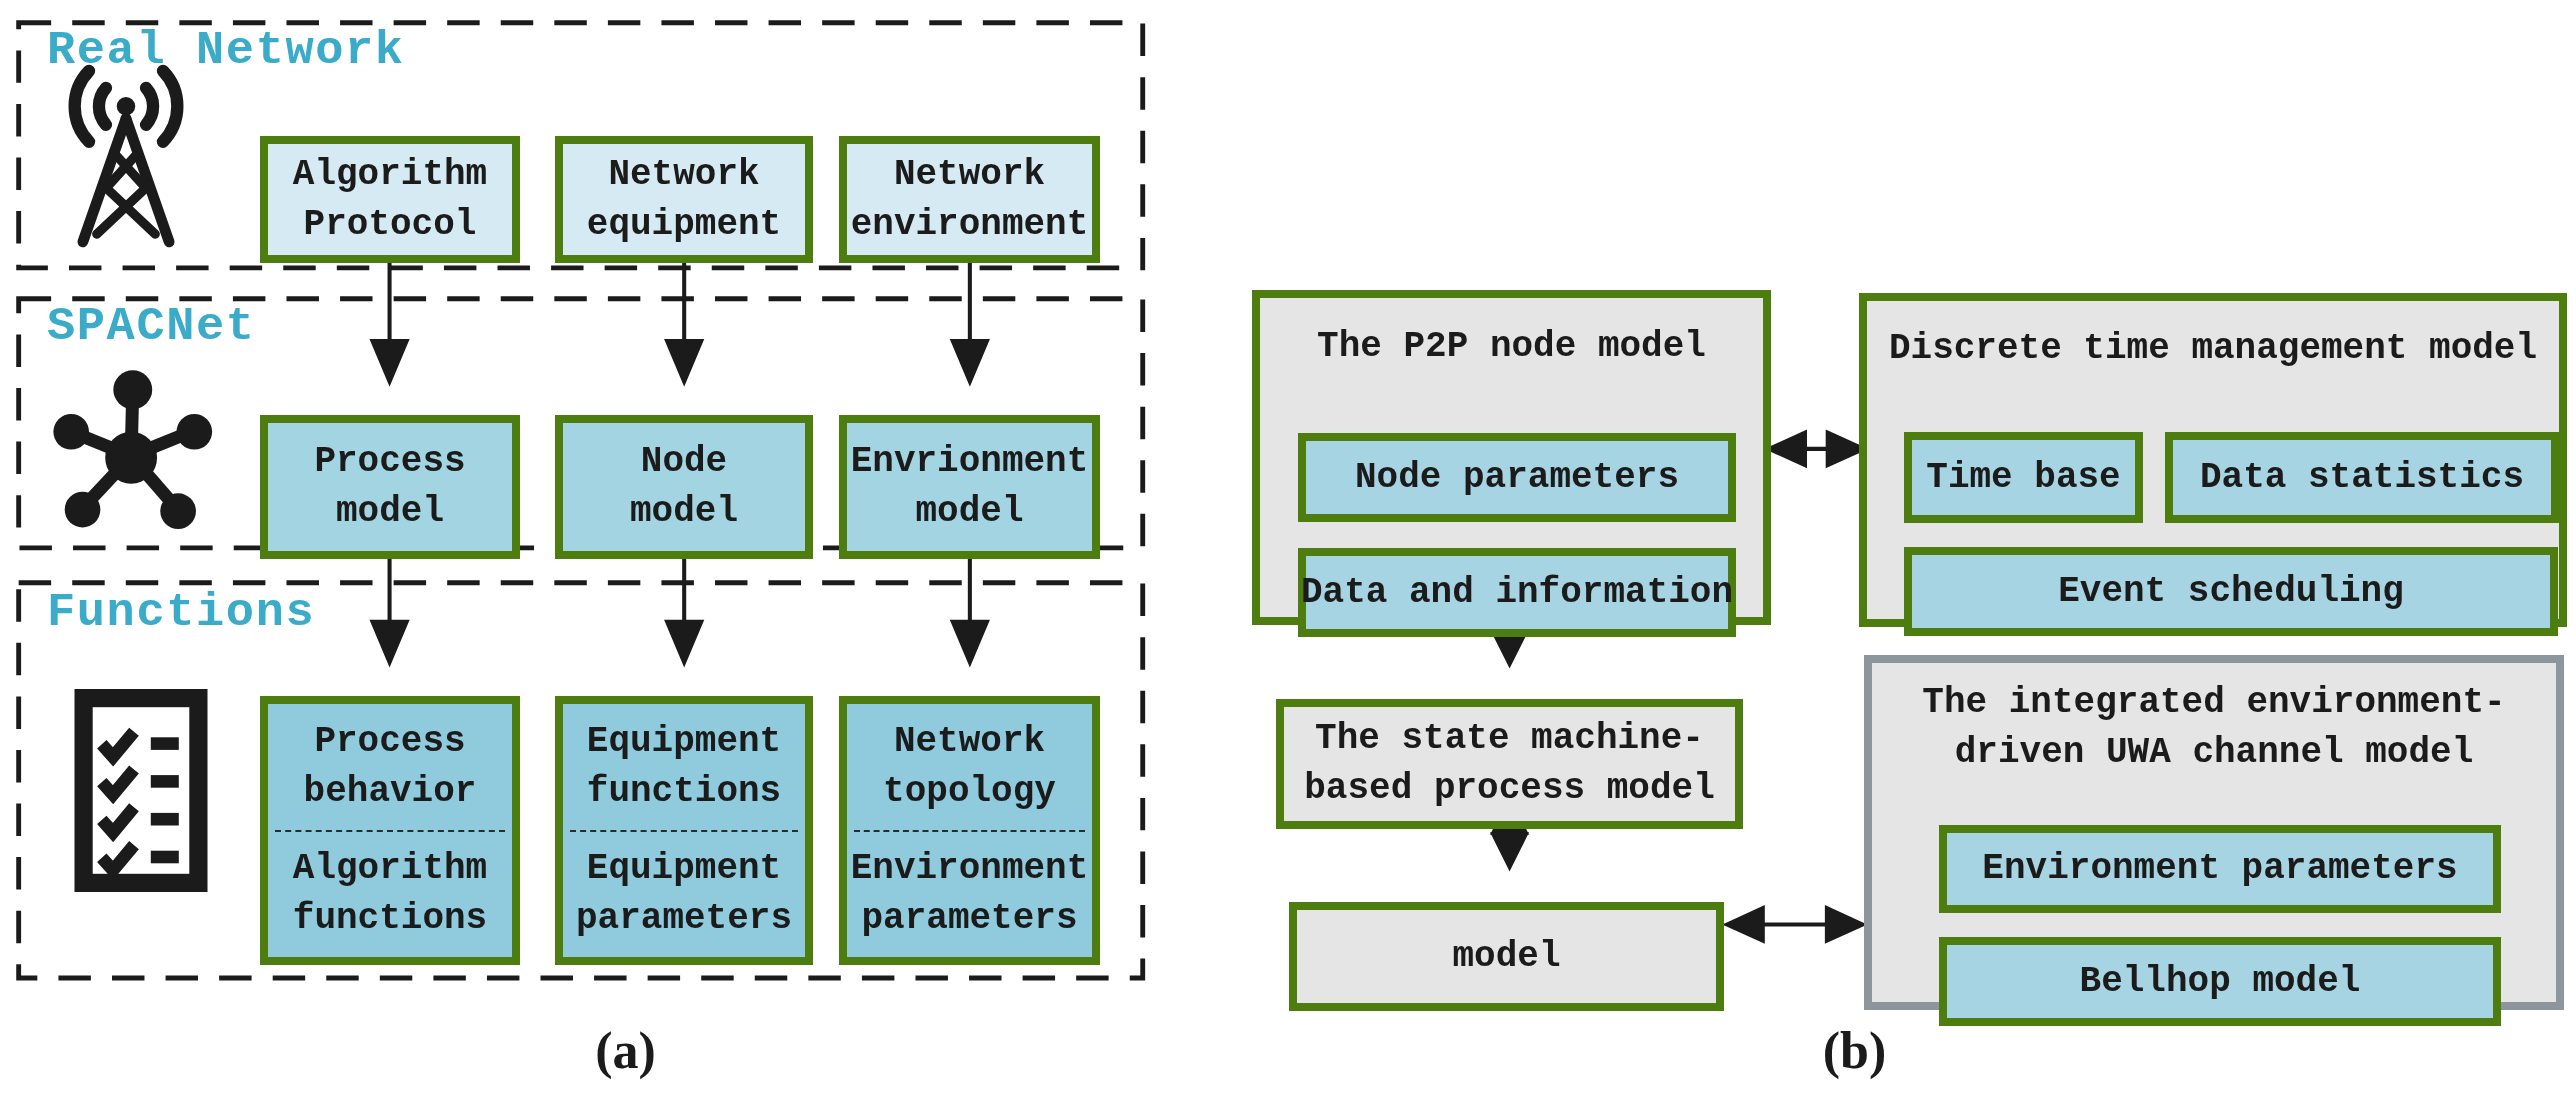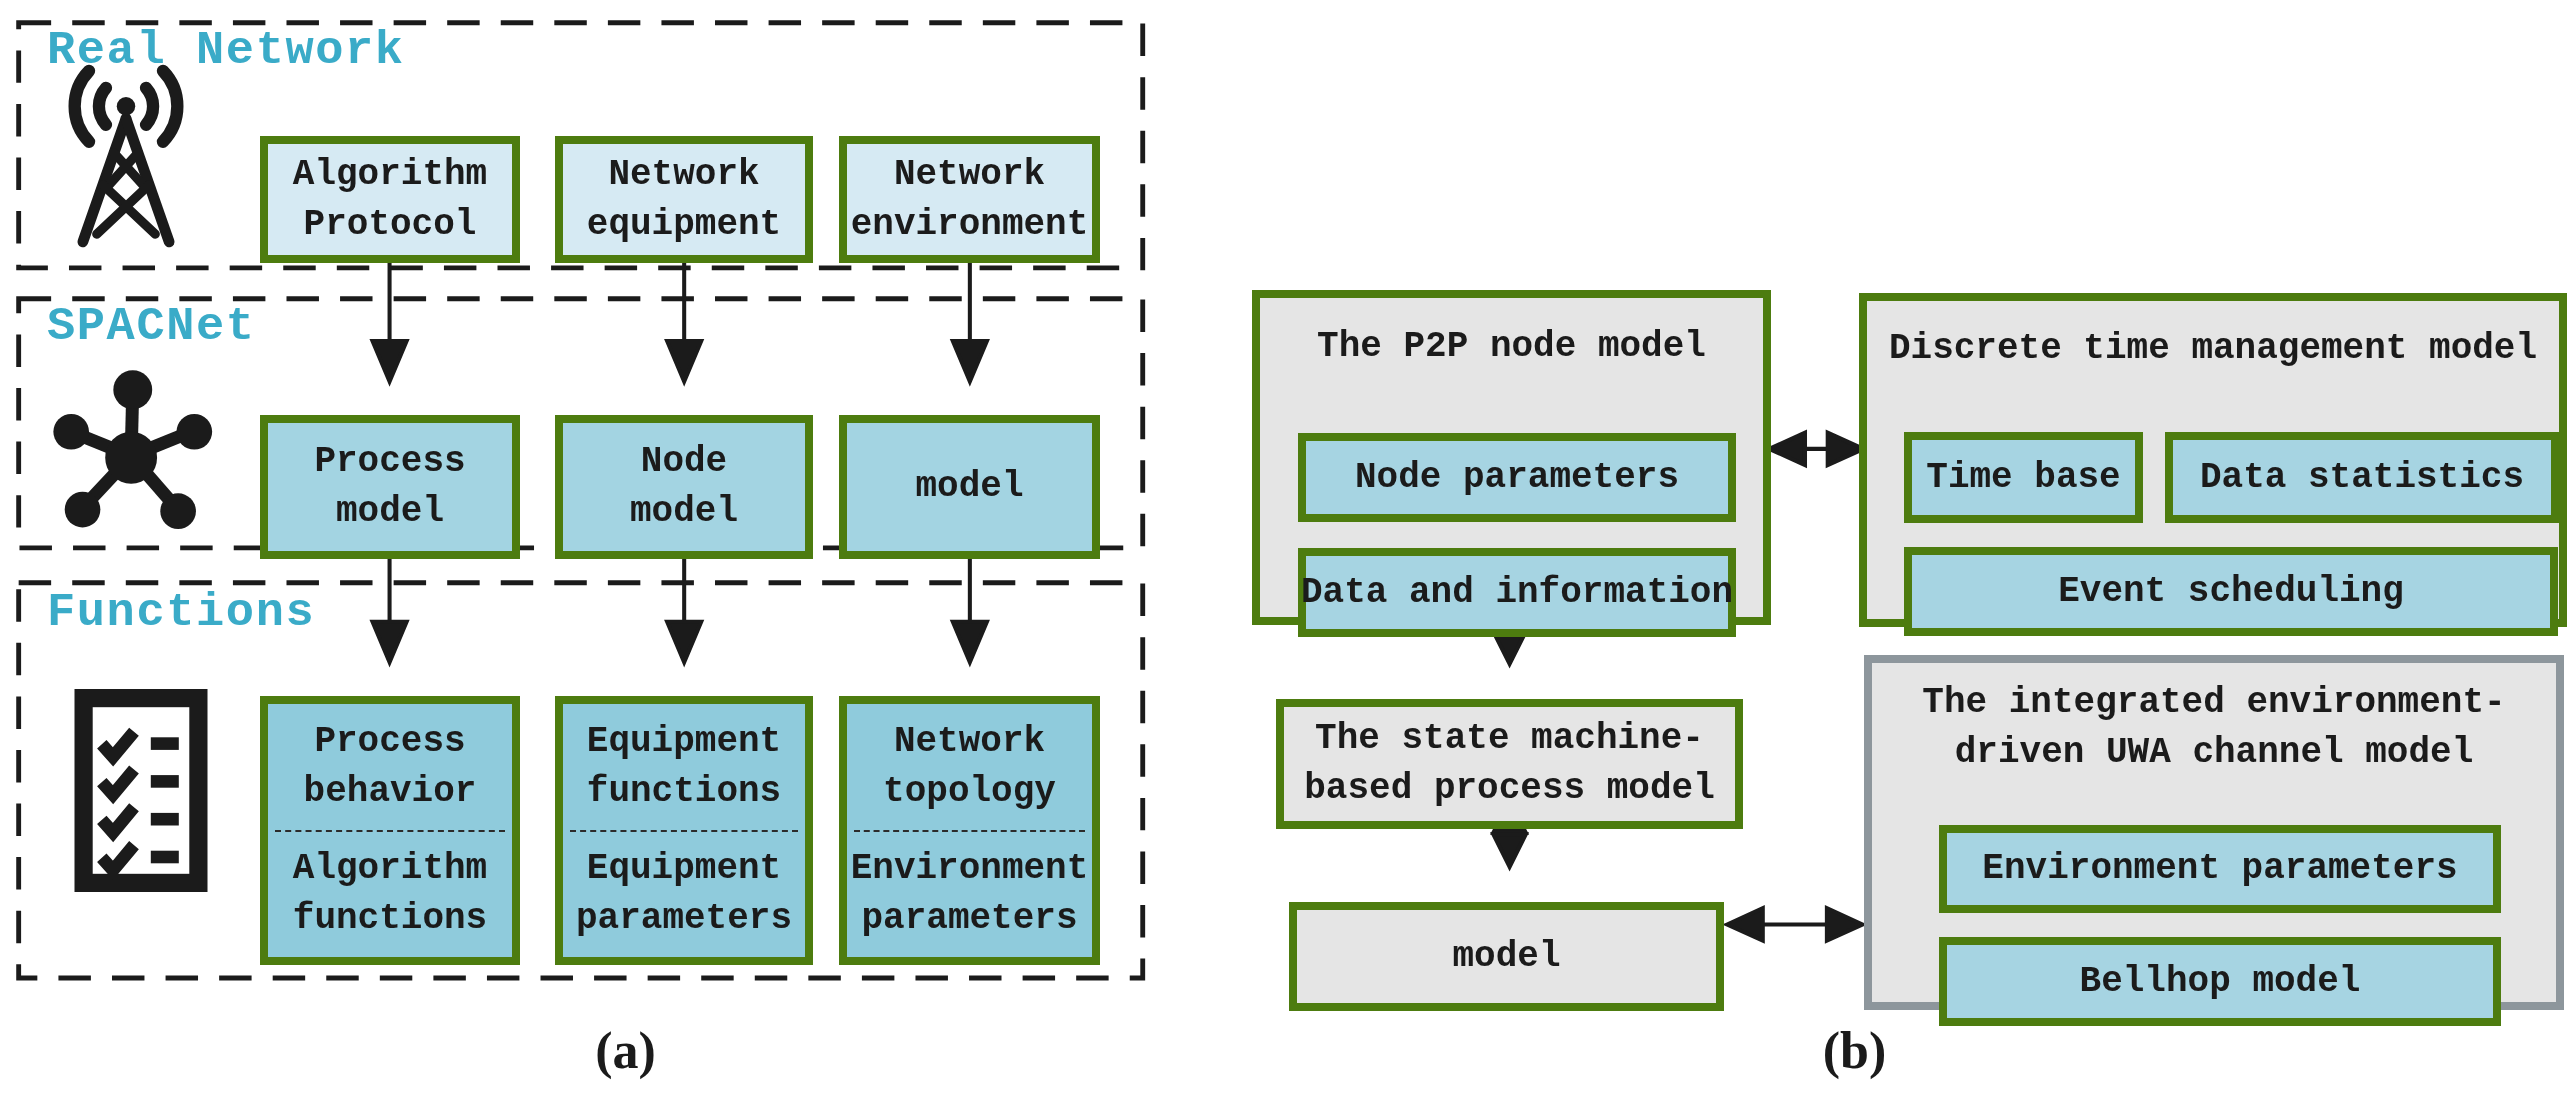--- a/index.html
+++ b/index.html
@@ -165,20 +165,21 @@
 
   <div class="box mid" style="left:260px;top:383px;width:260px;height:144px">
     <span class="txt">Process</span>
     <span class="txt">model</span>
   </div>
   <div class="box mid" style="left:555px;top:383px;width:258px;height:144px">
     <span class="txt">Node</span>
     <span class="txt">model</span>
   </div>
   <div class="box mid" style="left:839px;top:383px;width:261px;height:144px">
+    <span class="txt">Envrionment</span>
     <span class="txt">model</span>
   </div>
 
   <div class="box deep split" style="left:260px;top:664px;width:260px;height:269px">
     <div class="half">
       <span class="txt">Process</span>
       <span class="txt">behavior</span>
     </div>
     <div class="divider"></div>
     <div class="half">

